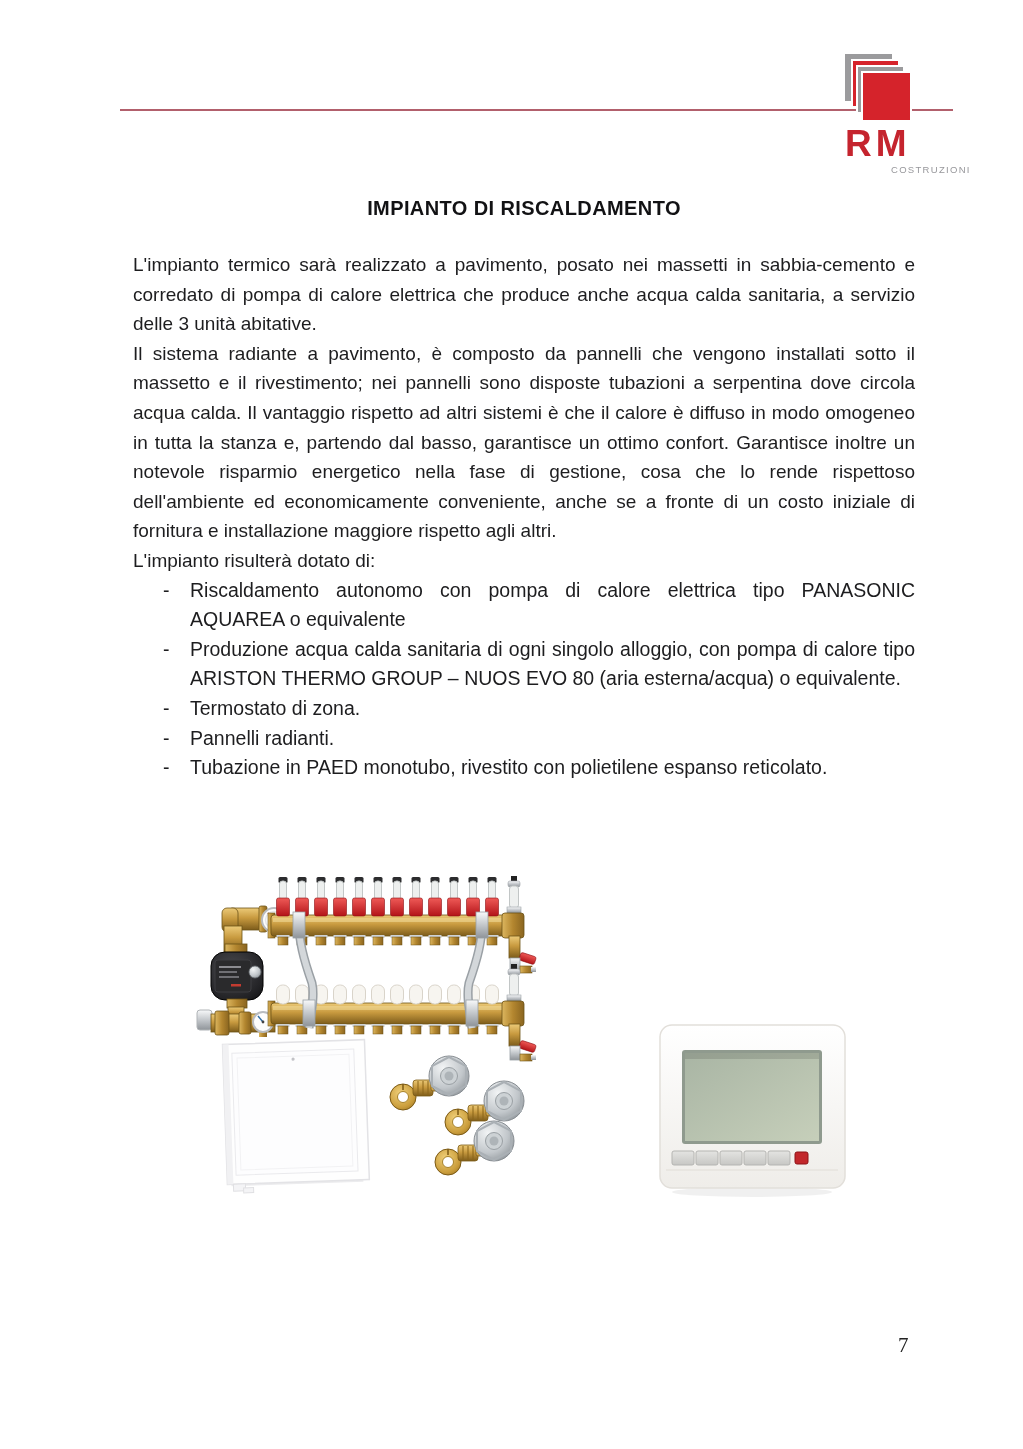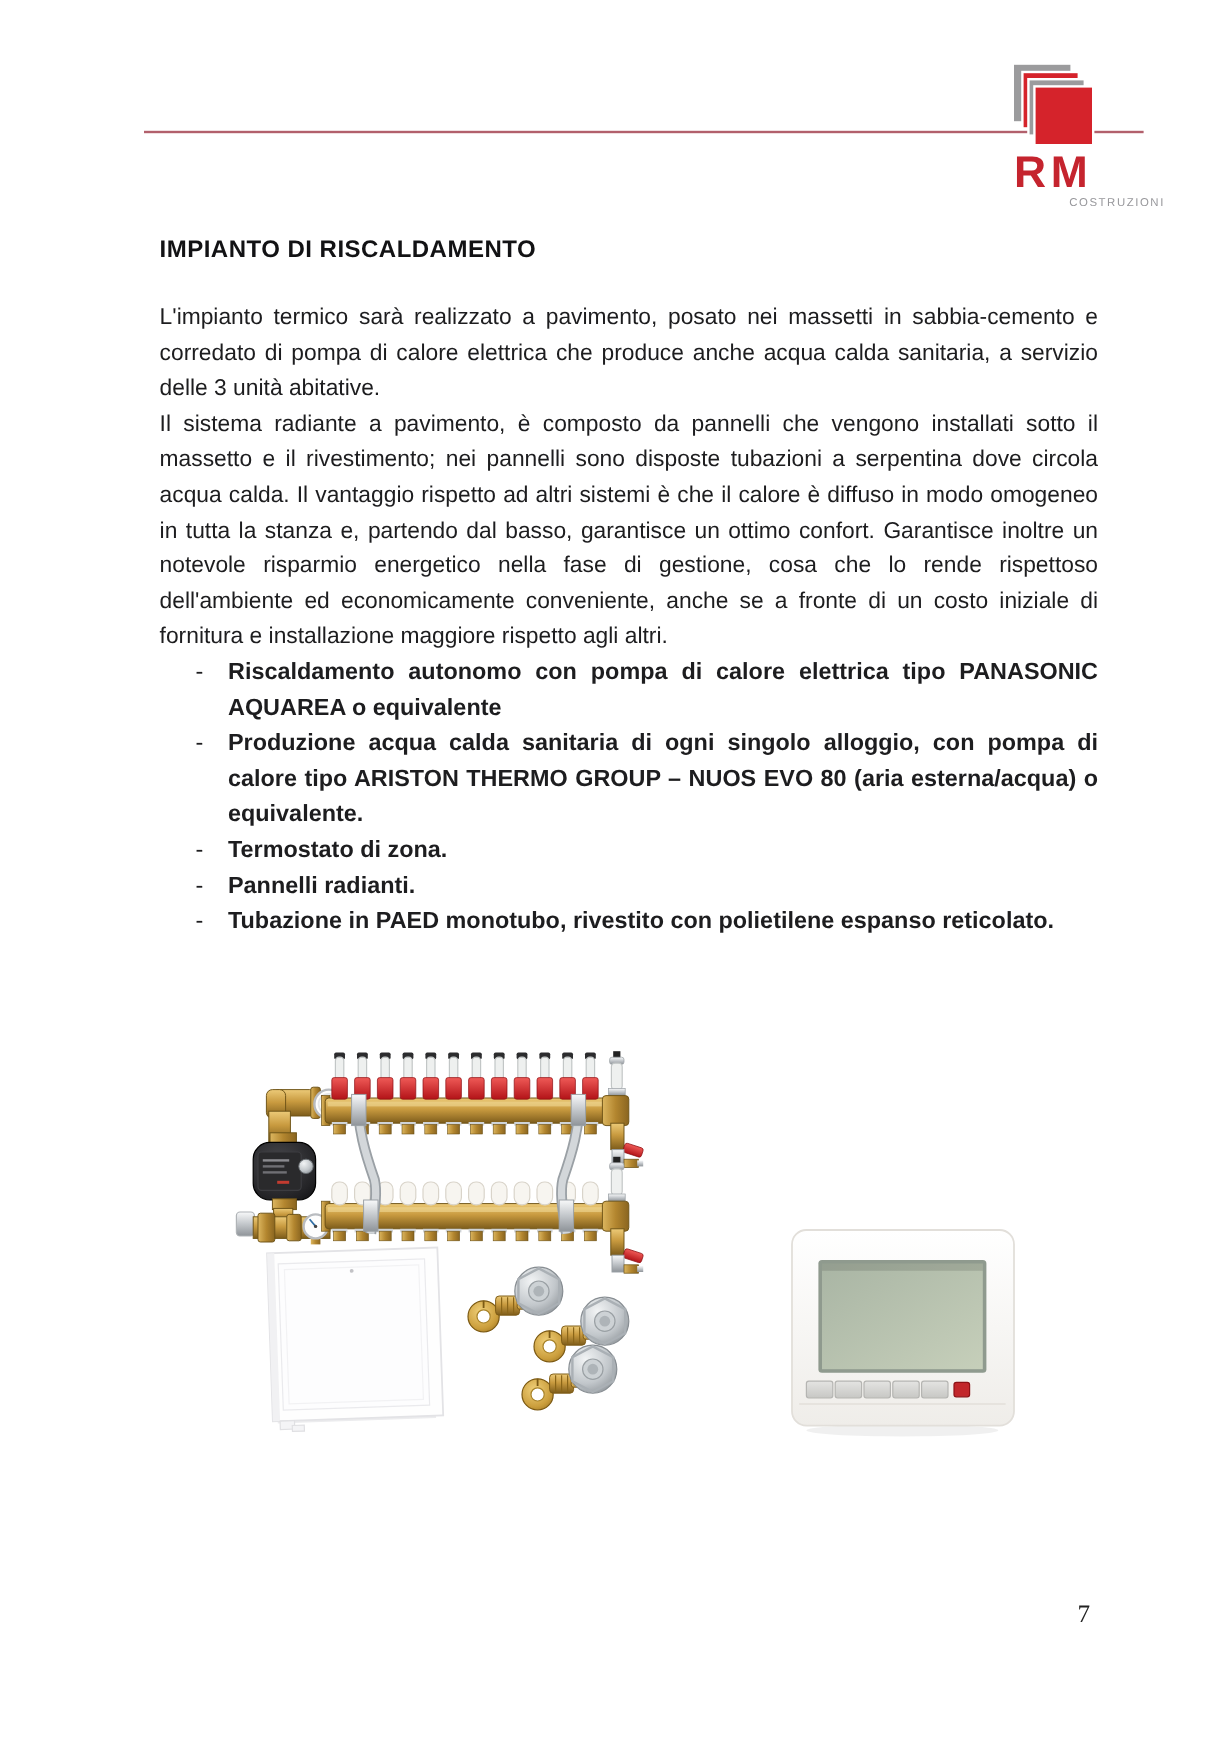--- a/index.html
+++ b/index.html
@@ -5,26 +5,26 @@
   html,body{margin:0;padding:0;background:#ffffff;}
   .page{
     position:relative;width:1023px;height:1449px;margin:0 auto;background:#ffffff;
     font-family:"Liberation Sans",sans-serif;color:#1d1d1f;overflow:hidden;
   }
   .header-rule{position:absolute;left:120px;top:109px;width:833px;height:2px;background:#b2606c;}
   .logo{position:absolute;left:843px;top:53px;width:120px;height:130px;}
   .logo-brand{position:absolute;left:2px;top:72px;font-size:37px;font-weight:700;color:#c5242e;letter-spacing:4px;line-height:1;}
   .logo-subtitle{position:absolute;left:4px;top:112px;font-size:9.5px;font-weight:400;color:#97979b;letter-spacing:1.3px;line-height:1;padding-left:44px;}
   .content{position:absolute;left:133px;top:197px;width:782px;}
-  .doc-title{margin:0 0 30px 0;font-size:20px;font-weight:700;letter-spacing:.4px;color:#121214;}
+  .doc-title{margin:0 0 30px 0;font-size:20px;font-weight:700;letter-spacing:.4px;color:#121214;text-align:center;}
   .content p{margin:0;font-size:19px;line-height:29.6px;text-align:justify;}
   .equip-list{margin:0;}
   .li{display:flex;font-size:19.5px;line-height:29.6px;}
   .li-marker{flex:0 0 57px;box-sizing:border-box;padding-left:30px;}
-  .li-text{flex:1;text-align:justify;font-weight:bold;}
+  .li-text{flex:1;text-align:justify;}
   .figure{position:absolute;}
   .fig-manifold{left:195px;top:868px;}
   .fig-thermostat{left:652px;top:1018px;}
   .page-number{position:absolute;left:898px;top:1333px;font-family:"Liberation Serif",serif;font-size:21px;color:#222;}
 </style>
 </head>
 <body>
 
 <div class="page">
 
@@ -38,20 +38,21 @@
       <rect x="19" y="19" width="49" height="49" fill="#d5232b" stroke="#ffffff" stroke-width="2"></rect>
     </svg>
     <div class="logo-brand">RM</div>
     <div class="logo-subtitle">COSTRUZIONI</div>
   </div>
 
   <div class="content">
     <h1 class="doc-title">IMPIANTO DI RISCALDAMENTO</h1>
     <p>L'impianto termico sarà realizzato a pavimento, posato nei massetti in sabbia-cemento e corredato di pompa di calore elettrica che produce anche acqua calda sanitaria, a servizio delle 3 unità abitative.</p>
     <p>Il sistema radiante a pavimento, è composto da pannelli che vengono installati sotto il massetto e il rivestimento; nei pannelli sono disposte tubazioni a serpentina dove circola acqua calda. Il vantaggio rispetto ad altri sistemi è che il calore è diffuso in modo omogeneo in tutta la stanza e, partendo dal basso, garantisce un ottimo confort. Garantisce inoltre un notevole risparmio energetico nella fase di gestione, cosa che lo rende rispettoso dell'ambiente ed economicamente conveniente, anche se a fronte di un costo iniziale di fornitura e installazione maggiore rispetto agli altri.</p>
+    <p>L'impianto risulterà dotato di:</p>
 
     <div class="equip-list">
       <div class="li">
         <span class="li-marker">-</span>
         <span class="li-text">Riscaldamento autonomo con pompa di calore elettrica tipo PANASONIC AQUAREA o equivalente</span>
       </div>
       <div class="li">
         <span class="li-marker">-</span>
         <span class="li-text">Produzione acqua calda sanitaria di ogni singolo alloggio, con pompa di calore tipo ARISTON THERMO GROUP – NUOS EVO 80 (aria esterna/acqua) o equivalente.</span>
       </div>

